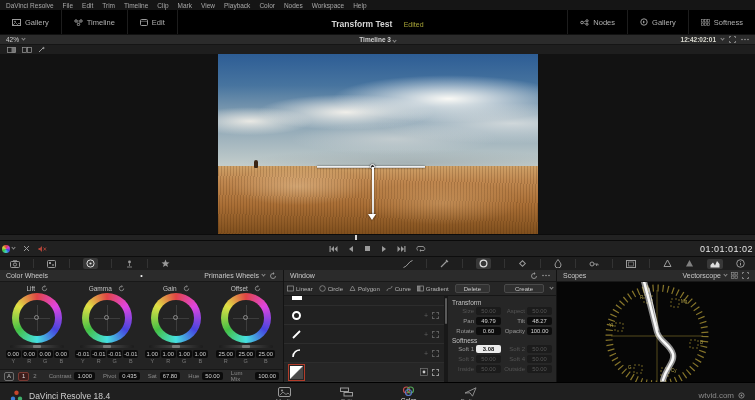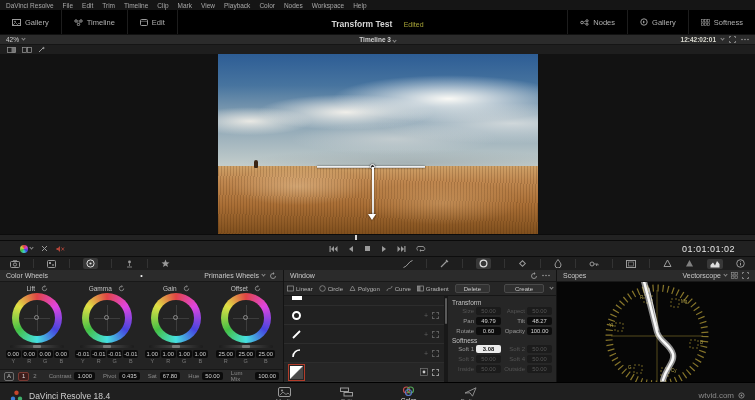--- a/index.html
+++ b/index.html
@@ -67,21 +67,21 @@
   .ov-arrow { position:absolute; top:89%; left:46.9%; width:0; height:0;
               border-left:4px solid transparent; border-right:4px solid transparent;
               border-top:6px solid #fff; filter:drop-shadow(0 0 1px rgba(0,0,0,.7)); }
 
   
   .jogbar { height:6px; background:#222; border-top:1px solid #0c0c0c; position:relative; }
   .playhead { position:absolute; left:47%; top:0; width:2px; height:100%; background:#d8d8d8; }
 
   
   .transport { height:16px; background:#212121; border-top:1px solid #0a0a0a;
-               display:flex; align-items:center; position:relative; padding:0 20px; }
+               display:flex; align-items:center; position:relative; padding:0 2px; }
   .tleft { display:flex; align-items:center; gap:8px; }
   .wheel-mini { width:8px; height:8px; border-radius:50%;
       background:conic-gradient(#e04040,#d040d0 17%,#4040e0 33%,#40d0d0 50%,#40c040 67%,#d0d040 83%,#e04040); }
   .tcenter { position:absolute; left:0; right:0; display:flex; justify-content:center; gap:10px; align-items:center; }
   .tc-right { margin-left:auto; font-size:9px; color:#e8e8e8; letter-spacing:.5px; }
 
   
   .toolsrow { height:14px; background:#1e1e1e; border-top:1px solid #0d0d0d;
               display:flex; align-items:center; padding:0 10px; gap:13px; }
   .tsep { width:1px; height:9px; background:#333; }

